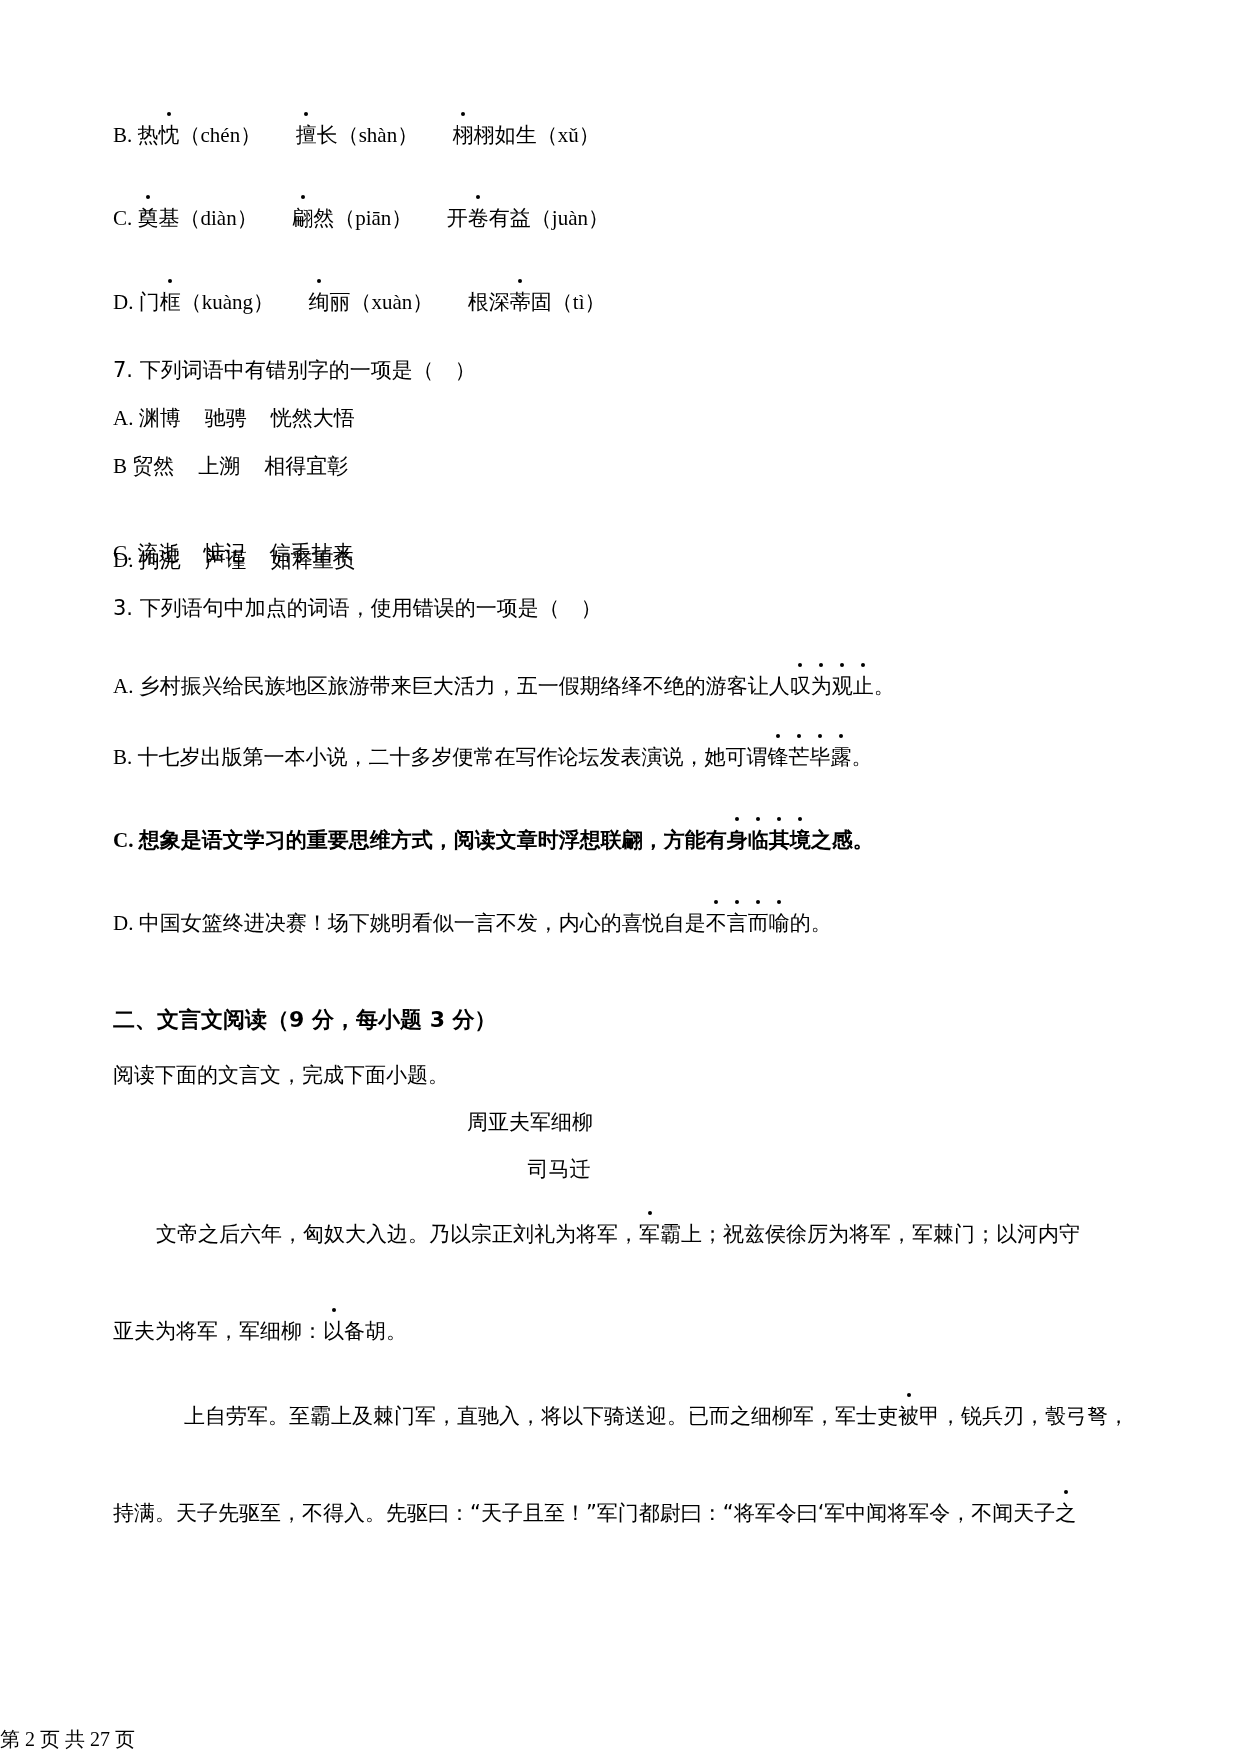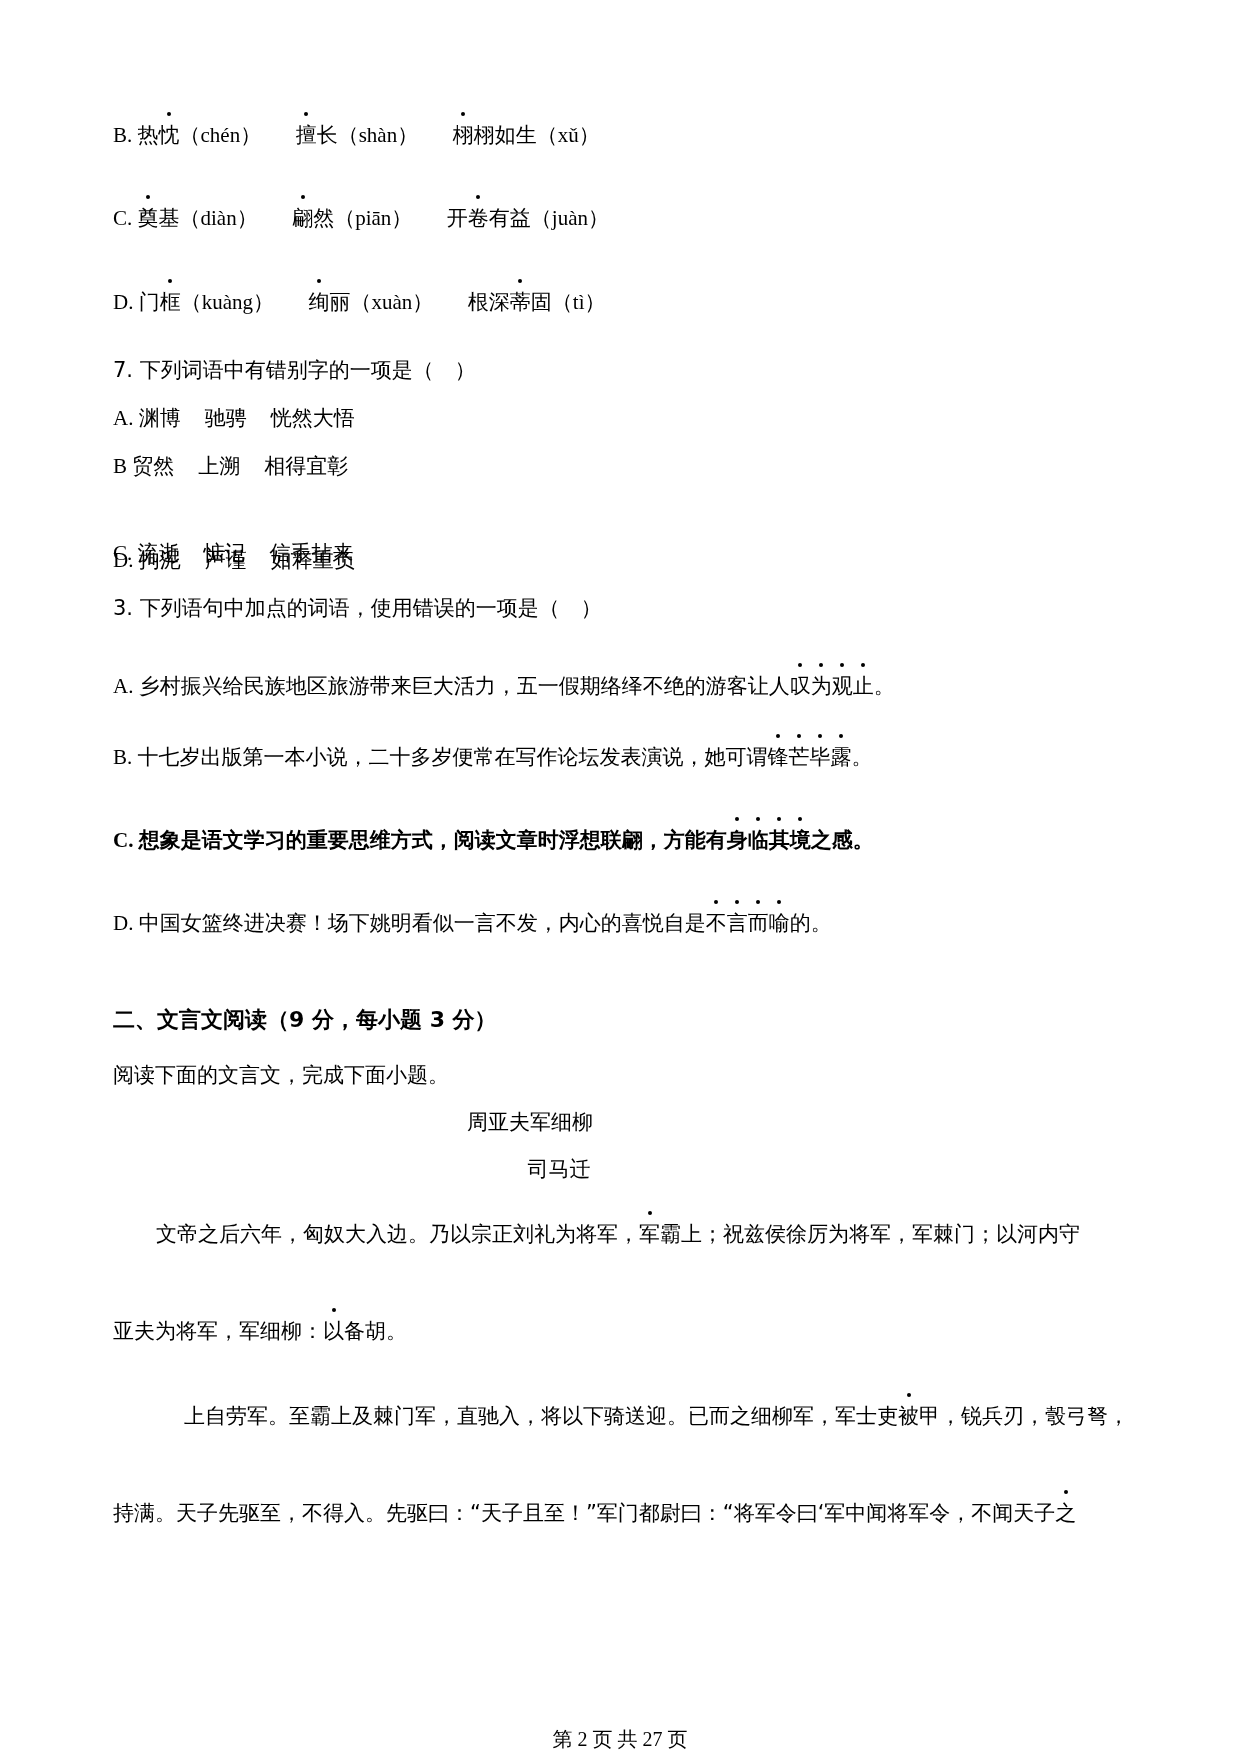--- a/index.html
+++ b/index.html
@@ -21,21 +21,21 @@
     background: #000;
   }
   .gap { display: inline-block; width: 24px; }
   .heading {
     position: absolute; left: 113px; top: 993px; white-space: nowrap;
     font-family: "DejaVu Sans", sans-serif; font-weight: bold; font-size: 22px; margin-top: 12px;
   }
   .center { left: 0; width: 1060px; text-align: center; }
   .indent { left: 156px; }
   .footer {
-    position: absolute; left: 0; width: 1240px; top: 1726px; text-align: center;
+    position: absolute; left: 0; width: 1240px; top: 1726px; text-align: left;
     font-size: 20px; font-family: "Liberation Serif", serif;
   }
 </style>
 </head>
 <body>
 
 <div class="line" style="top:121px;">
   <span>B.</span>
   <span class="cjk">热</span><span class="cjk dot">忱</span><span class="cjk"></span><span>（chén）</span>
   <span class="gap"></span>

